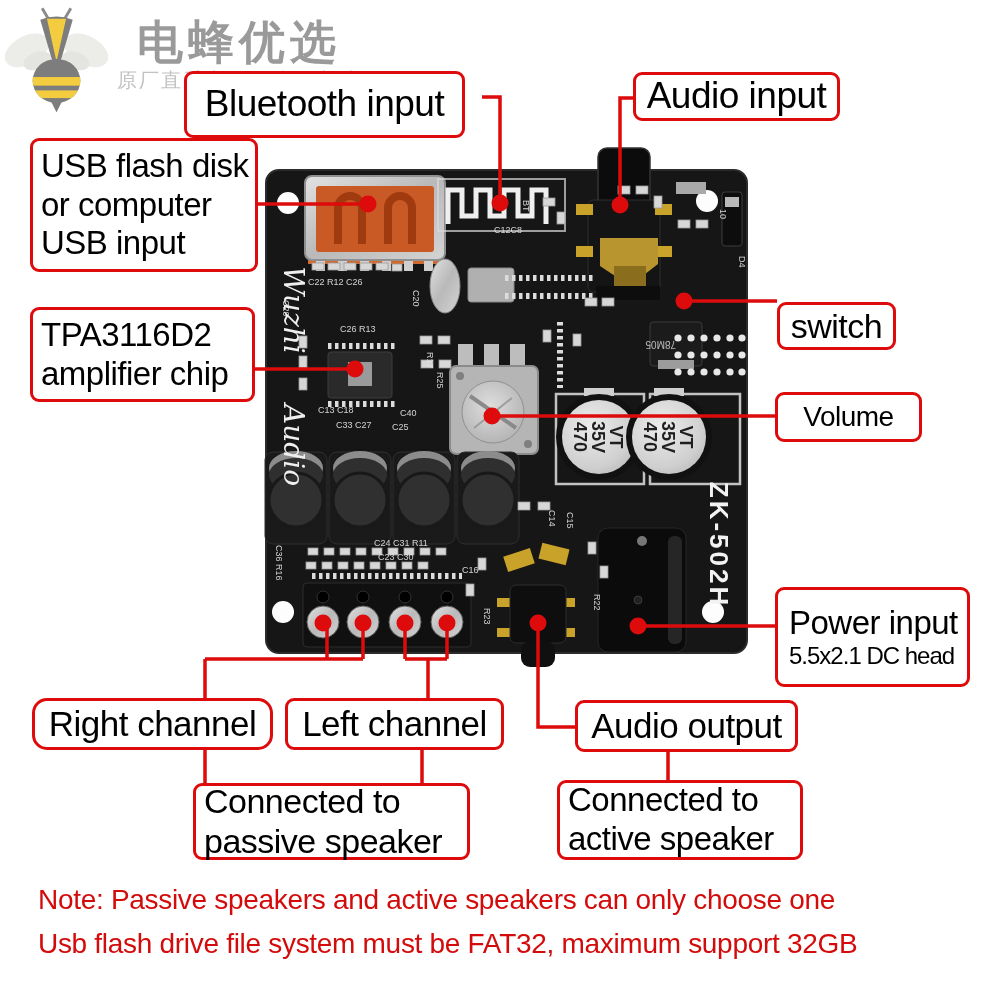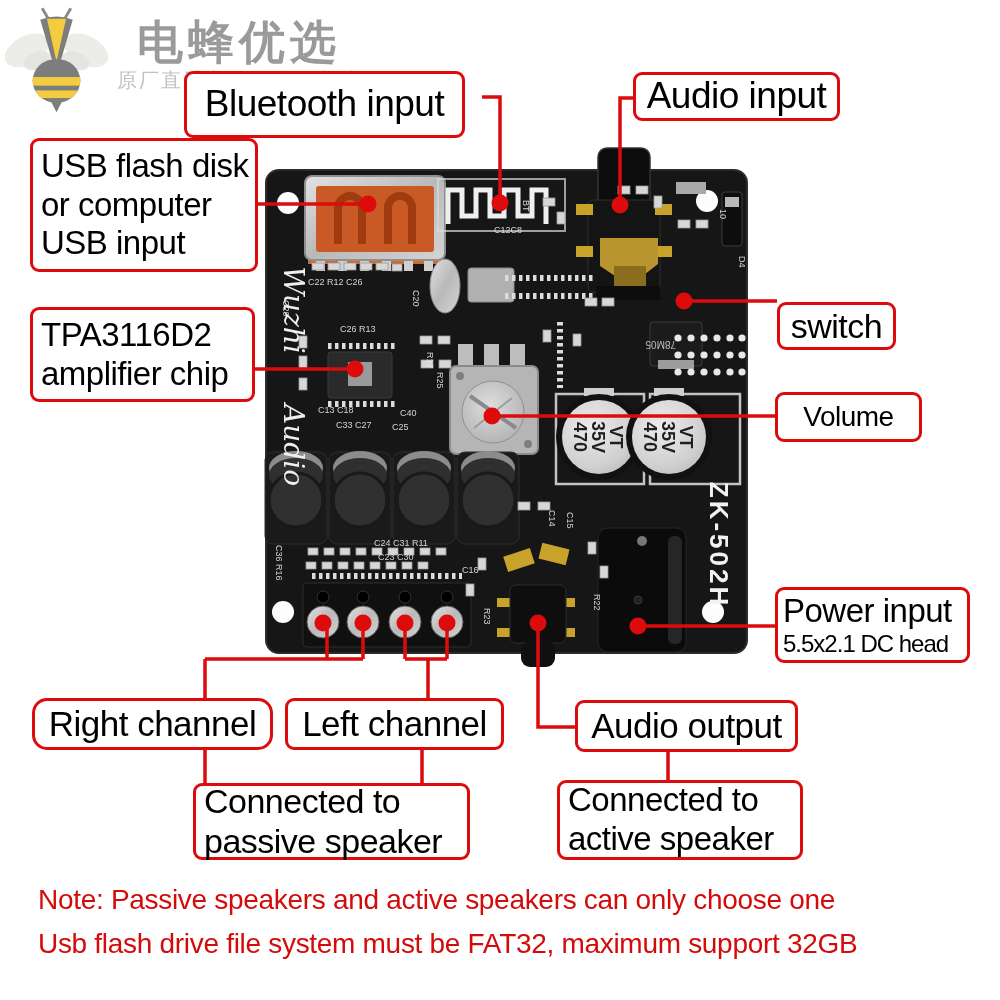--- a/index.html
+++ b/index.html
@@ -394,21 +394,21 @@
   </div>
 
   <div class="callout center" style="left:777px;top:274px;width:119px;height:48px;font-size:34px;margin-top:28px;">
     <span>switch</span>
   </div>
 
   <div class="callout center" style="left:775px;top:392px;width:147px;height:50px;font-size:28px;">
     <span>Volume</span>
   </div>
 
-  <div class="callout multi" style="left:775px;top:587px;width:195px;height:76px;font-size:33px;padding-left:5px;">
+  <div class="callout multi" style="left:775px;top:587px;width:195px;height:100px;font-size:33px;padding-left:11px;">
     <span>Power input</span>
     <span style="font-size:24px;letter-spacing:-1px;">5.5x2.1 DC head</span>
   </div>
 
   <div class="callout center" style="left:32px;top:698px;width:241px;height:52px;font-size:35px;border-radius:15px;">
     <span>Right channel</span>
   </div>
 
   <div class="callout center" style="left:285px;top:698px;width:219px;height:52px;font-size:35px;align-items:center;">
     <span>Left channel</span>

